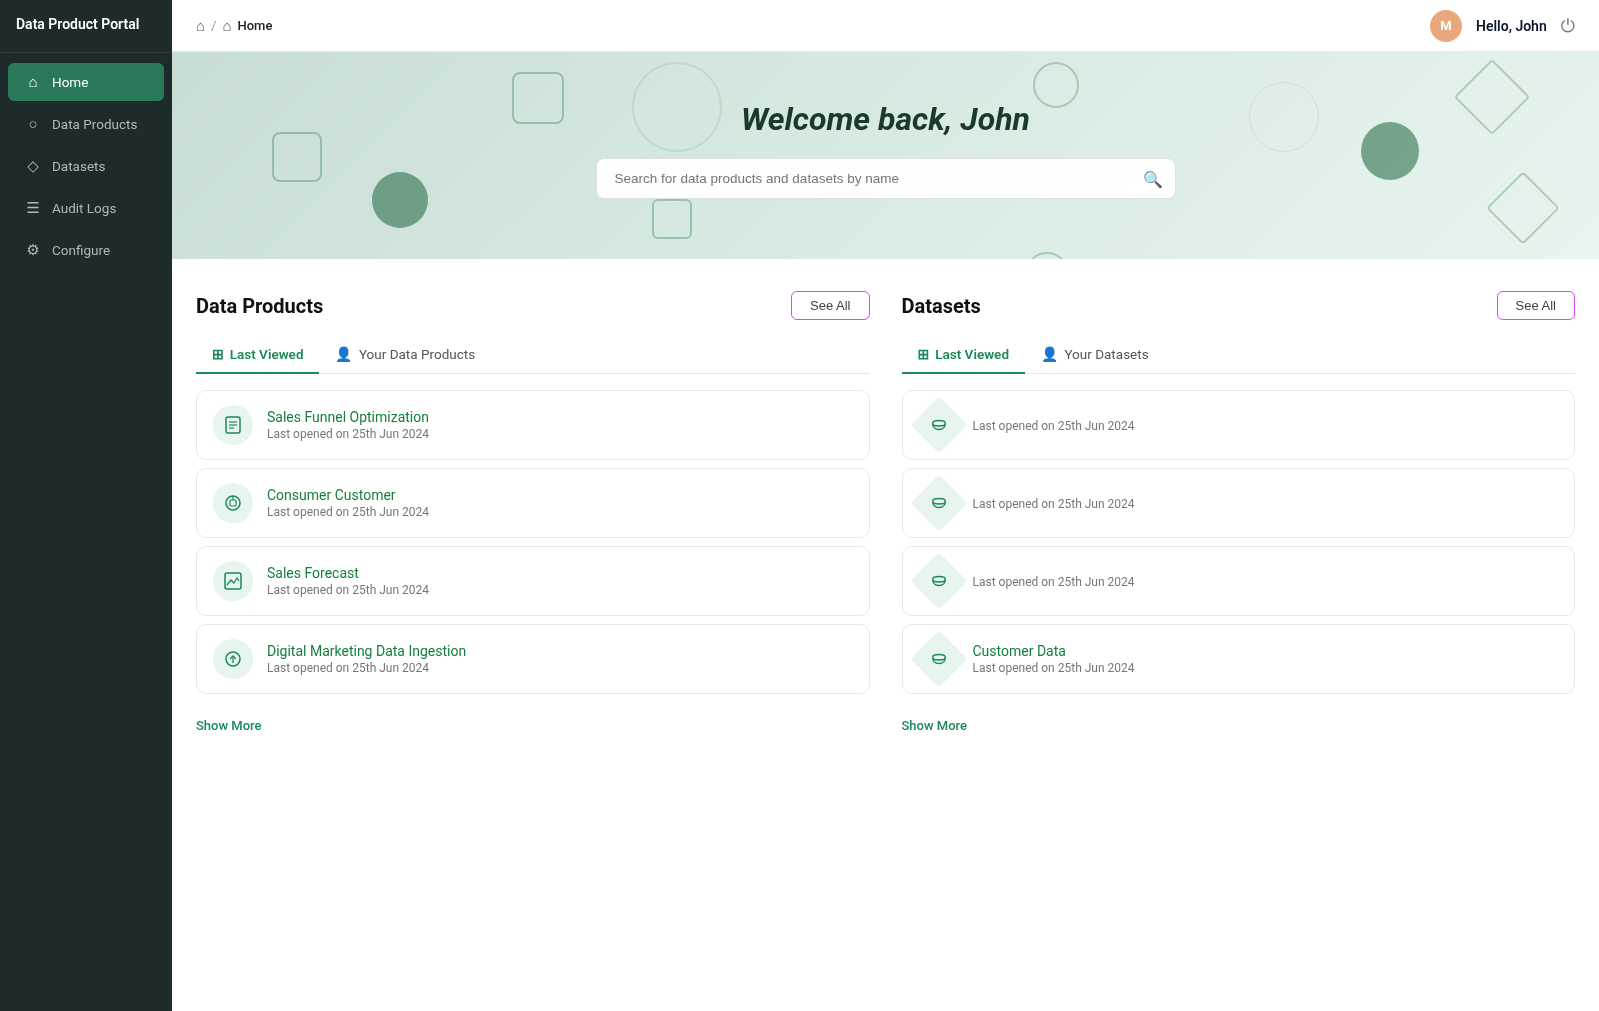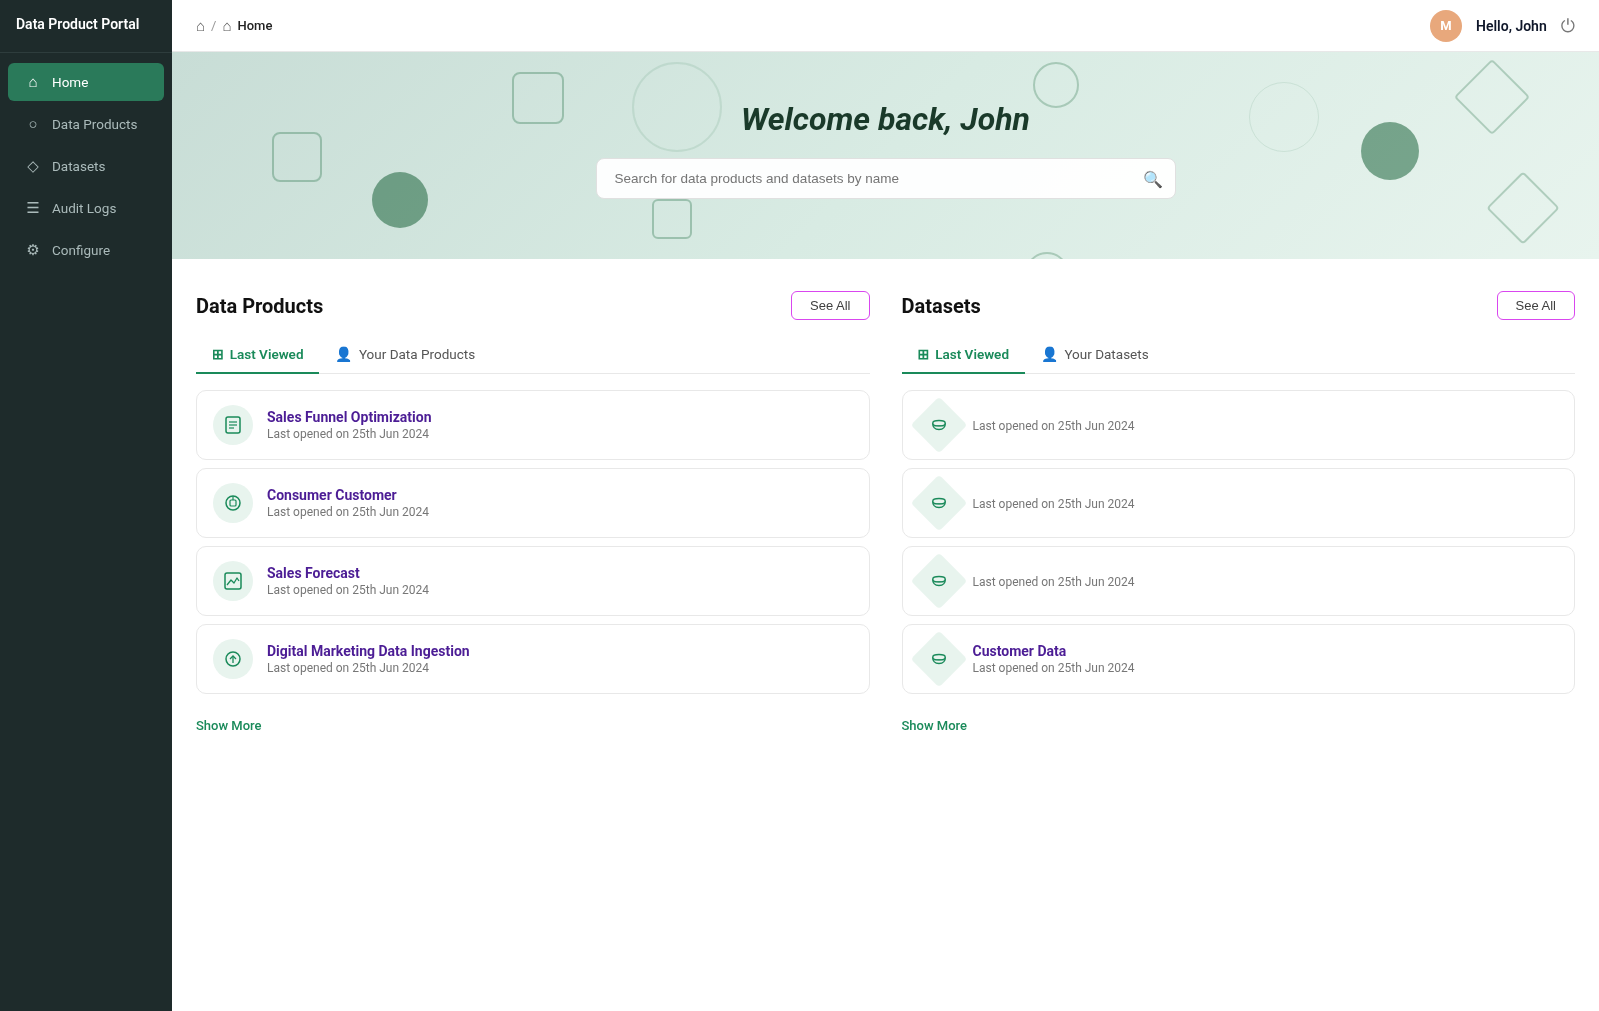--- a/index.html
+++ b/index.html
@@ -163,21 +163,21 @@
       align-items: center;
       justify-content: center;
       color: #1a8a5a;
       font-size: 18px;
       flex-shrink: 0;
       transform: rotate(45deg);
       border-radius: 4px;
     }
     .card-diamond-icon .inner { transform: rotate(-45deg); display: flex; align-items: center; justify-content: center; }
     .card-info { flex: 1; }
-    .card-name { font-size: 14px; font-weight: 700; color: #4c1d95; }
+    .card-name { font-size: 14px; font-weight: 400; color: #15803d; }
     .card-meta { font-size: 12px; color: #777; margin-top: 2px; }
 
     
     .show-more { color: #1a8a5a; font-size: 13px; cursor: pointer; font-weight: 500; margin-top: 24px; display: inline-block; }
   </style>
 </head>
 <body>
 
 <nav class="sidebar">
   <div class="sidebar-logo">Data Product Portal</div>

